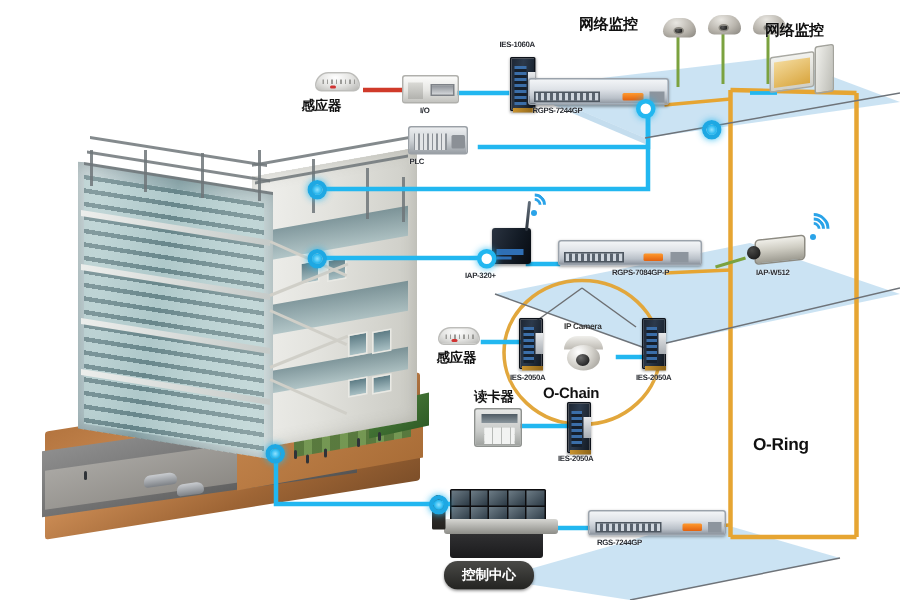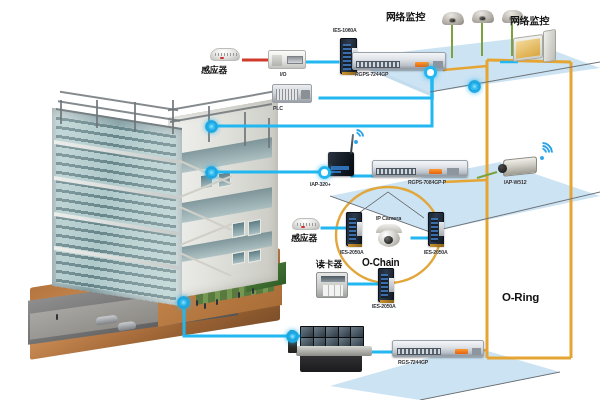--- a/index.html
+++ b/index.html
@@ -613,20 +613,21 @@
     <div></div>
       <div></div>
       <div></div>
       <div></div>
       <div></div>
   </div>
   <div class="console" style="left:300px; top:348px;"></div>
   <div class="console-desk" style="left:296px; top:346px;"></div>
   <div class="operator-h" style="left:289px; top:330px;"></div>
   <div class="operator-b" style="left:288px; top:336px;"></div>
+  <div class="pill" style="left:296px; top:374px;">控制中心</div>
 
   <div class="rack" style="left:392px; top:340px; width:92px; height:17px;">
     <div class="ports" style="left:4px; top:7px; width:44px; height:7px;"></div>
     <div class="orange-tab" style="left:62px; top:8px; width:13px; height:5px;"></div>
     <div style="position:absolute; left:79px; top:7px; width:9px; height:7px; background:#8d959e;"></div>
   </div>
   <div class="lbl lbl-model" style="left:398px; top:360px;">RGS-7244GP</div>
 
   <div class="node glow" style="left:205px; top:120px;"></div>
   <div class="node glow" style="left:205px; top:166px;"></div>

